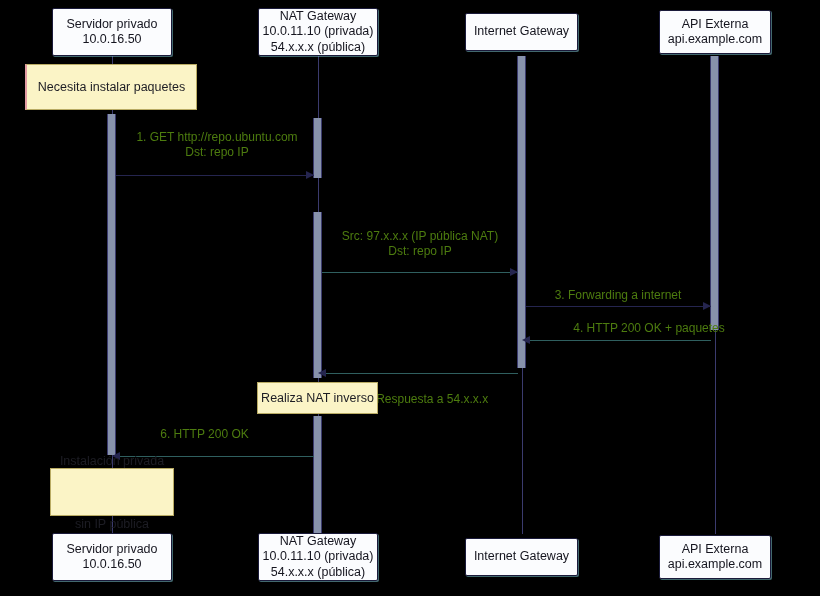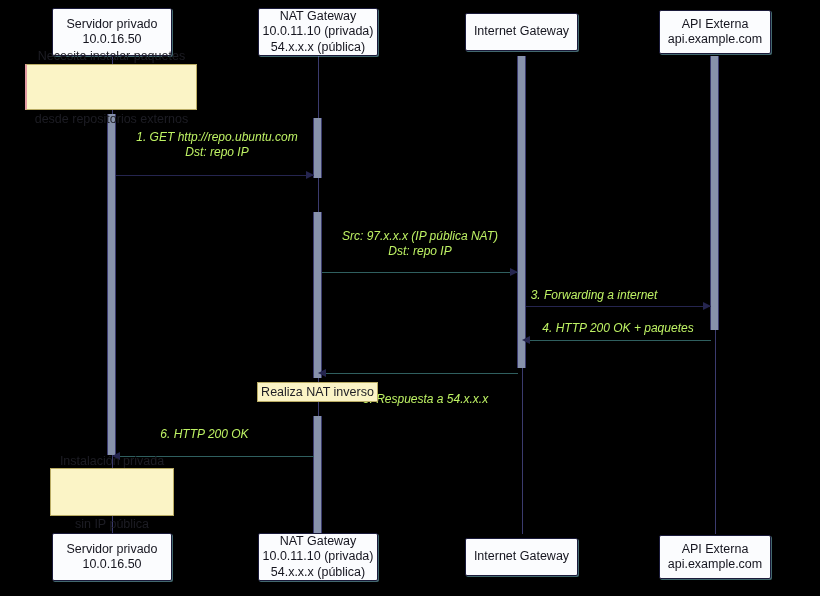--- a/index.html
+++ b/index.html
@@ -90,26 +90,25 @@
   }
   .arrowhead.right {
     border-left: 8px solid #25254f;
   }
   .arrowhead.left {
     border-right: 8px solid #25254f;
   }
 
   .msglabel {
     position: absolute;
-    color: #bef264;
+    color: #4d7c0f;
     font-size: 12px;
     line-height: 15px;
     text-align: center;
     white-space: nowrap;
-    font-style: italic;
   }
   .msglabel .mline { display: block; }
 </style>
 </head>
 <body>
 
 <div id="canvas">
 
   <div class="lifeline" style="left:111.5px; top:56px; height:478px;"></div>
   <div class="lifeline" style="left:317.5px; top:56px; height:478px;"></div>
@@ -138,57 +137,56 @@
     <span class="pline">Internet Gateway</span>
   </div>
 
   <div class="participant" style="left:659px; top:10px; width:112px; height:44px;">
     <span class="pline">API Externa</span>
     <span class="pline">api.example.com</span>
   </div>
 
   <div class="note left-accent" style="left:25px; top:64px; width:172px; height:46px;">
     <span class="nline">Necesita instalar paquetes</span>
-    <span class="nline">desde repositorios externos</span>
   </div>
 
   <div class="msglabel" style="left:102px; top:130px; width:230px;">
     <span class="mline">1. GET http://repo.ubuntu.com</span>
     <span class="mline">Dst: repo IP</span>
   </div>
   <div class="msg" style="left:116px; top:175px; width:198px;"></div>
   <div class="arrowhead right" style="left:306px; top:171px;"></div>
 
 
   <div class="msglabel" style="left:305px; top:229px; width:230px;">
     <span class="mline">Src: 97.x.x.x (IP pública NAT)</span>
     <span class="mline">Dst: repo IP</span>
   </div>
   <div class="msg teal" style="left:322px; top:272px; width:196px;"></div>
   <div class="arrowhead right" style="left:510px; top:268px;"></div>
 
-  <div class="msglabel" style="left:499px; top:288px; width:190px;">
+  <div class="msglabel" style="left:523px; top:288px; width:190px;">
     <span class="mline">3. Forwarding a internet</span>
   </div>
   <div class="msg" style="left:526px; top:306px; width:185px;"></div>
   <div class="arrowhead right" style="left:703px; top:302px;"></div>
 
-  <div class="msglabel" style="left:523px; top:321px; width:190px;">
+  <div class="msglabel" style="left:554px; top:321px; width:190px;">
     <span class="mline">4. HTTP 200 OK + paquetes</span>
   </div>
   <div class="msg teal" style="left:526px; top:340px; width:185px;"></div>
   <div class="arrowhead left" style="left:522px; top:336px;"></div>
 
   <div class="msglabel" style="left:328px; top:344px; width:195px;margin-top:48px;">
     <span class="mline">5. Respuesta a 54.x.x.x</span>
   </div>
   <div class="msg teal" style="left:326px; top:373px; width:192px;"></div>
   <div class="arrowhead left" style="left:318px; top:369px;"></div>
 
-  <div class="note" style="left:257px; top:382px; width:121px; height:20px;">
+  <div class="note" style="left:257px; top:382px; width:121px; height:32px;">
     <span class="nline">Realiza NAT inverso</span>
   </div>
 
   <div class="msglabel" style="left:92px; top:427px; width:225px;">
     <span class="mline">6. HTTP 200 OK</span>
   </div>
   <div class="msg teal" style="left:120px; top:456px; width:194px;"></div>
   <div class="arrowhead left" style="left:112px; top:452px;"></div>
 
   <div class="note" style="left:50px; top:468px; width:124px; height:48px;">

